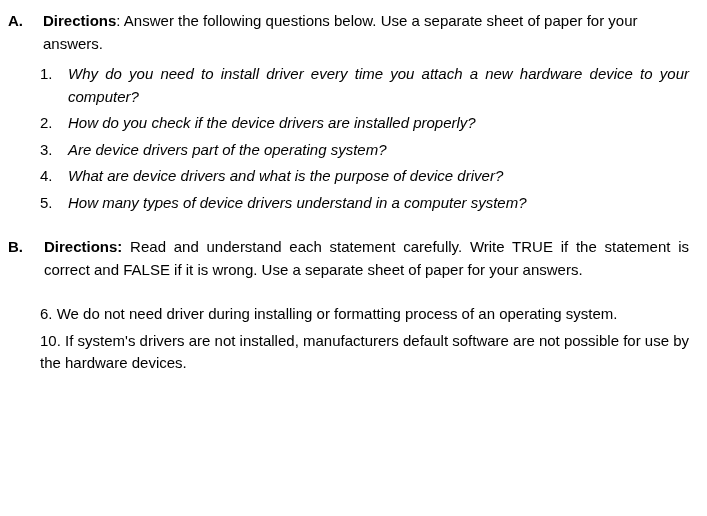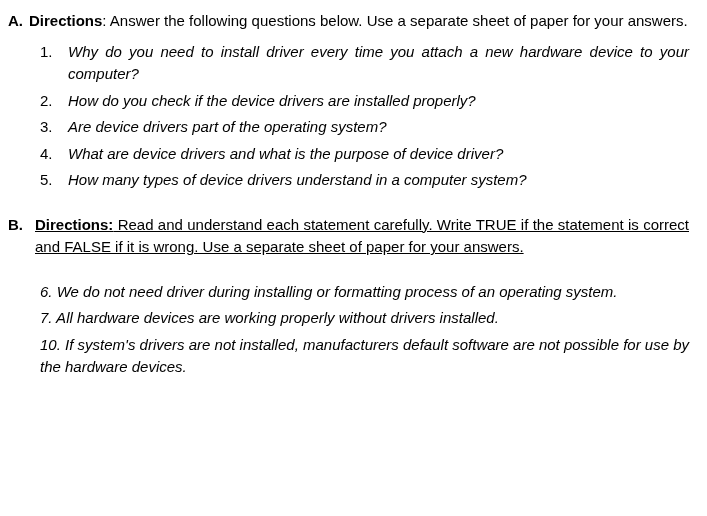--- a/index.html
+++ b/index.html
@@ -57,34 +57,33 @@
       margin-top: 22px;
     }
     .section-b-body {
       margin-left: 26px;
       text-align: justify;
     }
     .tf-list {
       list-style: none;
       margin-top: 22px;
       margin-left: 32px;
-      font-style: italic;
     }
     .tf-item {
       text-align: justify;
       margin-bottom: 4px;
     }
   </style>
 </head>
 <body>
 
 <div>
   <div class="section-header">
     <span class="section-label">A.</span>
-    <div class="section-a-body" style="margin-left:0;">
+    <div class="section-a-body" style="margin-left:14px;">
       <span class="directions-text"><span class="directions-label">Directions</span><span>: Answer the following questions below.  Use a separate sheet of paper for your answers.</span></span>
     </div>
   </div>
 
   <ol class="question-list">
     <li class="question-item">
       <span class="q-num">1.</span>
       <span class="q-text">Why do you need to install driver every time you attach a new hardware device to your computer?</span>
     </li>
     <li class="question-item">
@@ -102,23 +101,22 @@
     <li class="question-item">
       <span class="q-num">5.</span>
       <span class="q-text">How many types of device drivers understand in a computer system?</span>
     </li>
   </ol>
 </div>
 
 <div class="section-b">
   <div class="section-header">
     <span class="section-label">B.</span>
-    <div class="section-b-body" style="margin-left:6px;text-decoration:underline;">
+    <div class="section-b-body" style="margin-left:15px;">
       <span><span class="directions-label">Directions:</span><span> Read and understand each statement carefully. Write TRUE if the statement is correct and FALSE if it is wrong. Use a separate sheet of paper for your answers.</span></span>
     </div>
   </div>
 
   <ol class="tf-list">
     <li class="tf-item">6. We do not need driver during installing or formatting process of an operating system.</li>
-    <li class="tf-item">7. All hardware devices are working properly without drivers installed.</li>
     <li class="tf-item">10. If system's drivers are not installed, manufacturers default software are not possible for use by the hardware devices.</li>
   </ol>
 </div>
 
 </body></html>

